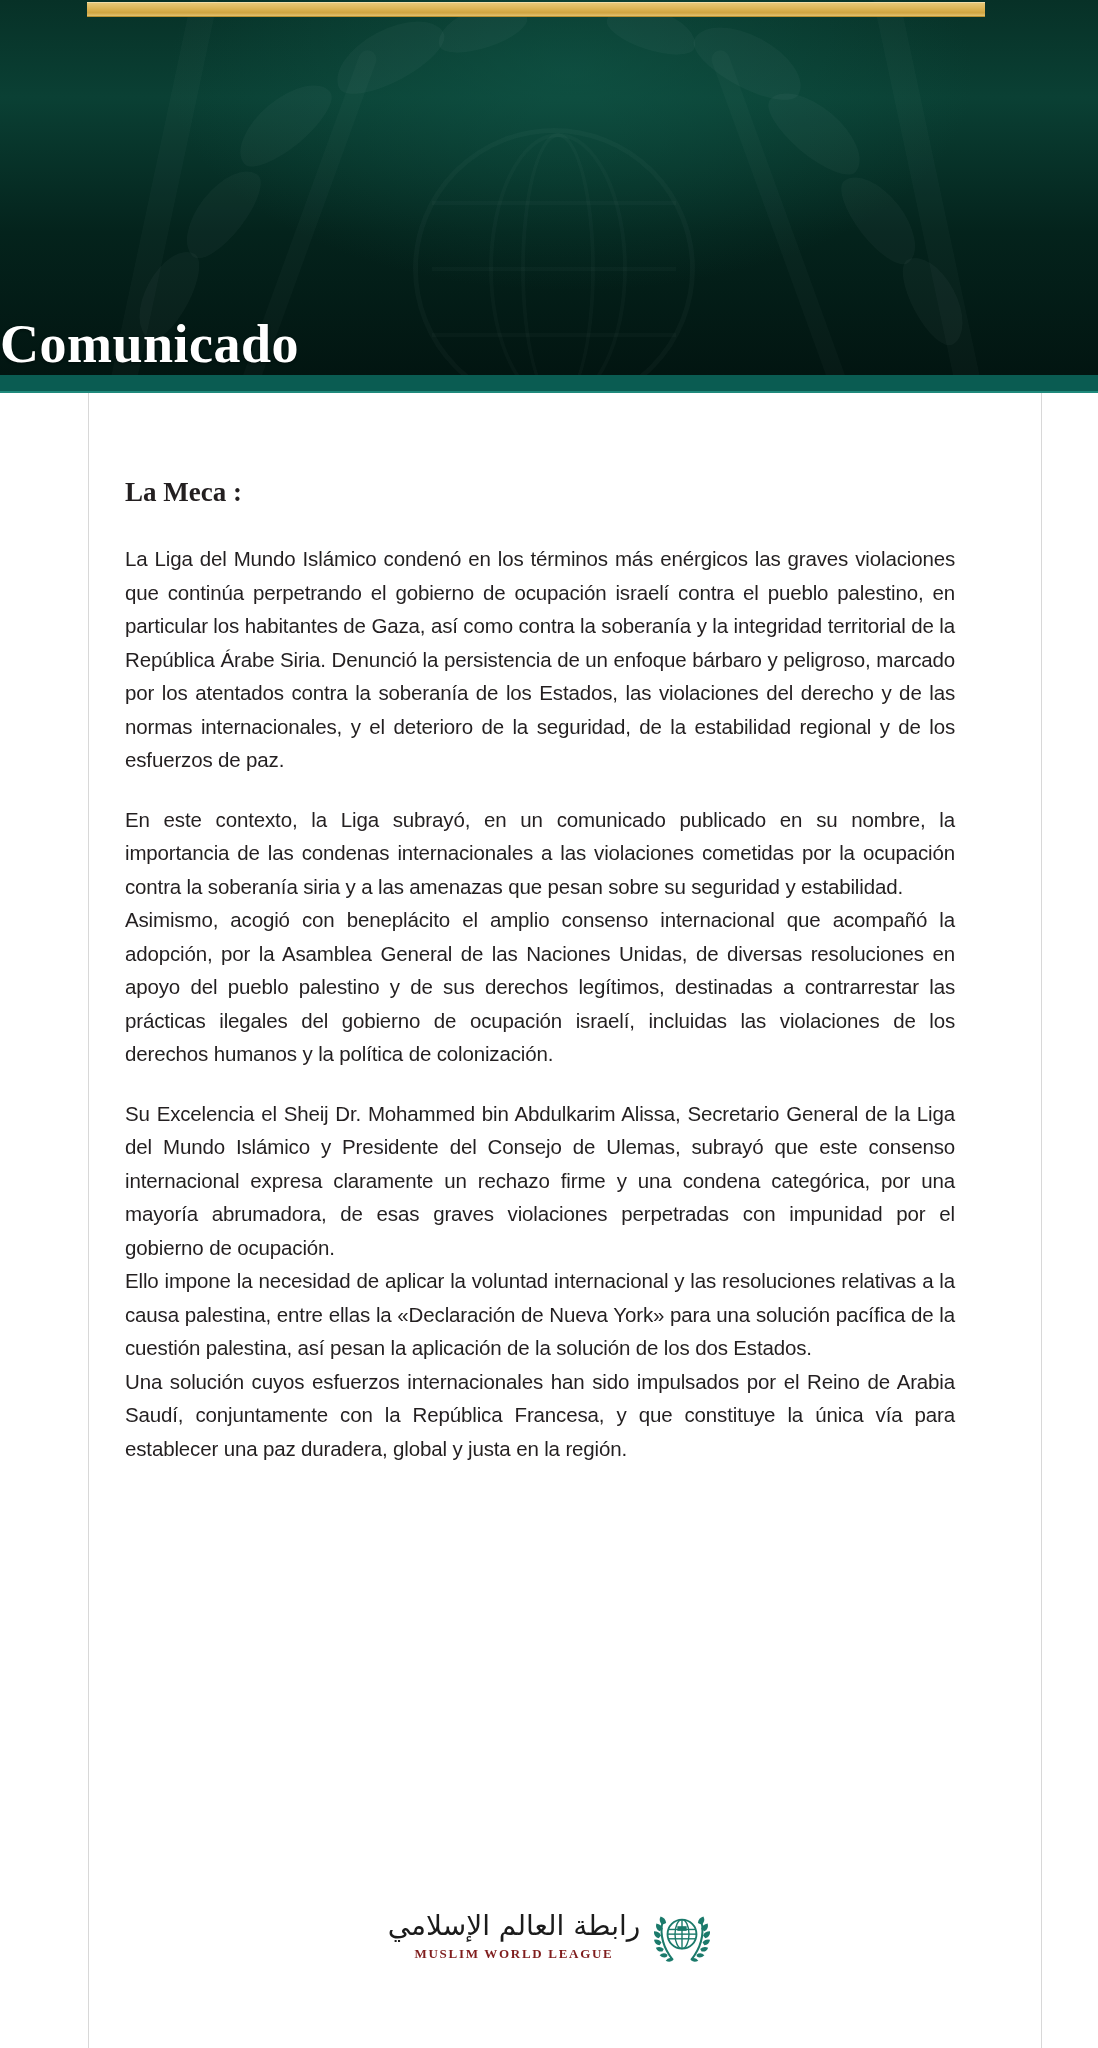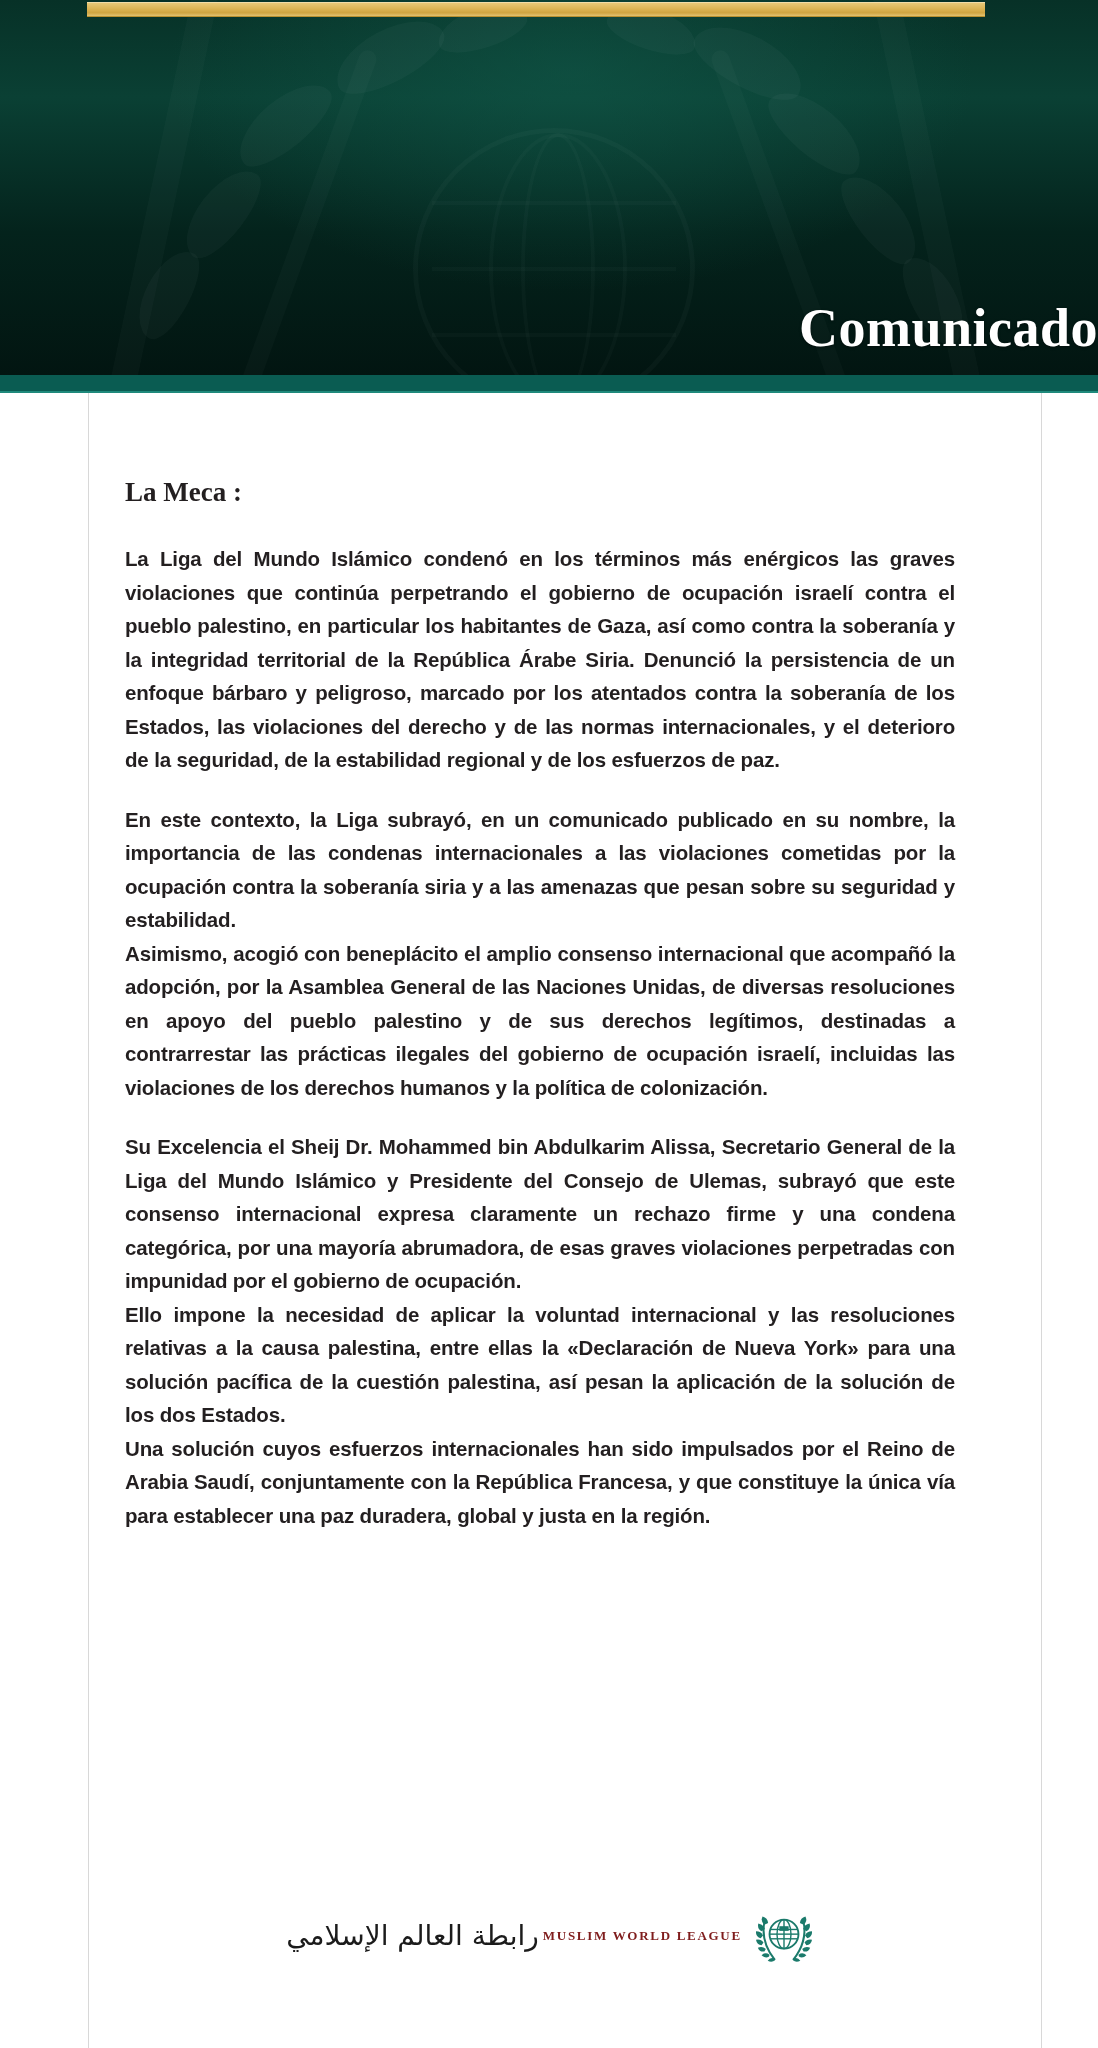--- a/index.html
+++ b/index.html
@@ -90,23 +90,23 @@
     background: linear-gradient(180deg,#e8c877 0%, #dcb454 45%, #cfa441 75%, #e3c270 100%);
     border-top: 1px solid #f1dda8;
     border-bottom: 1px solid #b8902f;
     z-index: 6;
   }
 
   
   #banner-title {
     position: absolute;
     left: 0;
-    top: 265px;
-    width: 1098px;
-    text-align: right;
+    top: 281px;
+    width: 1098px;
+    text-align: left;
     color: #ffffff;
     font-family: "Liberation Serif", serif;
     font-size: 54px;
     line-height: 1;
     letter-spacing: 0.5px;
     z-index: 5;
     text-shadow: 0 1px 3px rgba(0,0,0,0.45);
   }
 
   
@@ -154,40 +154,39 @@
 
   .para {
     margin: 0 0 26px 0;
     font-size: 20.5px;
     line-height: 33.5px;
     text-align: justify;
     text-justify: inter-word;
     color: #231f20;
     font-family: "Liberation Sans", sans-serif;
     letter-spacing: -0.15px;
-    font-weight: bold;
   }
   .para:last-child { margin-bottom: 0; }
   .para.tight { margin-bottom: 0; }
 
   
   #footer-logo {
     position: absolute;
     left: 0;
     top: 1908px;
     width: 1098px;
     display: flex;
     align-items: center;
     justify-content: center;
     gap: 14px;
     z-index: 3;
   }
   #logo-words {
     display: flex;
-    flex-direction: row;
+    flex-direction: column;
     align-items: center;
     gap: 4px;
   }
   #logo-arabic {
     font-size: 28px;
     line-height: 1.15;
     color: #1b1b1b;
     direction: rtl;
     font-family: "DejaVu Sans", sans-serif;
     white-space: nowrap;

